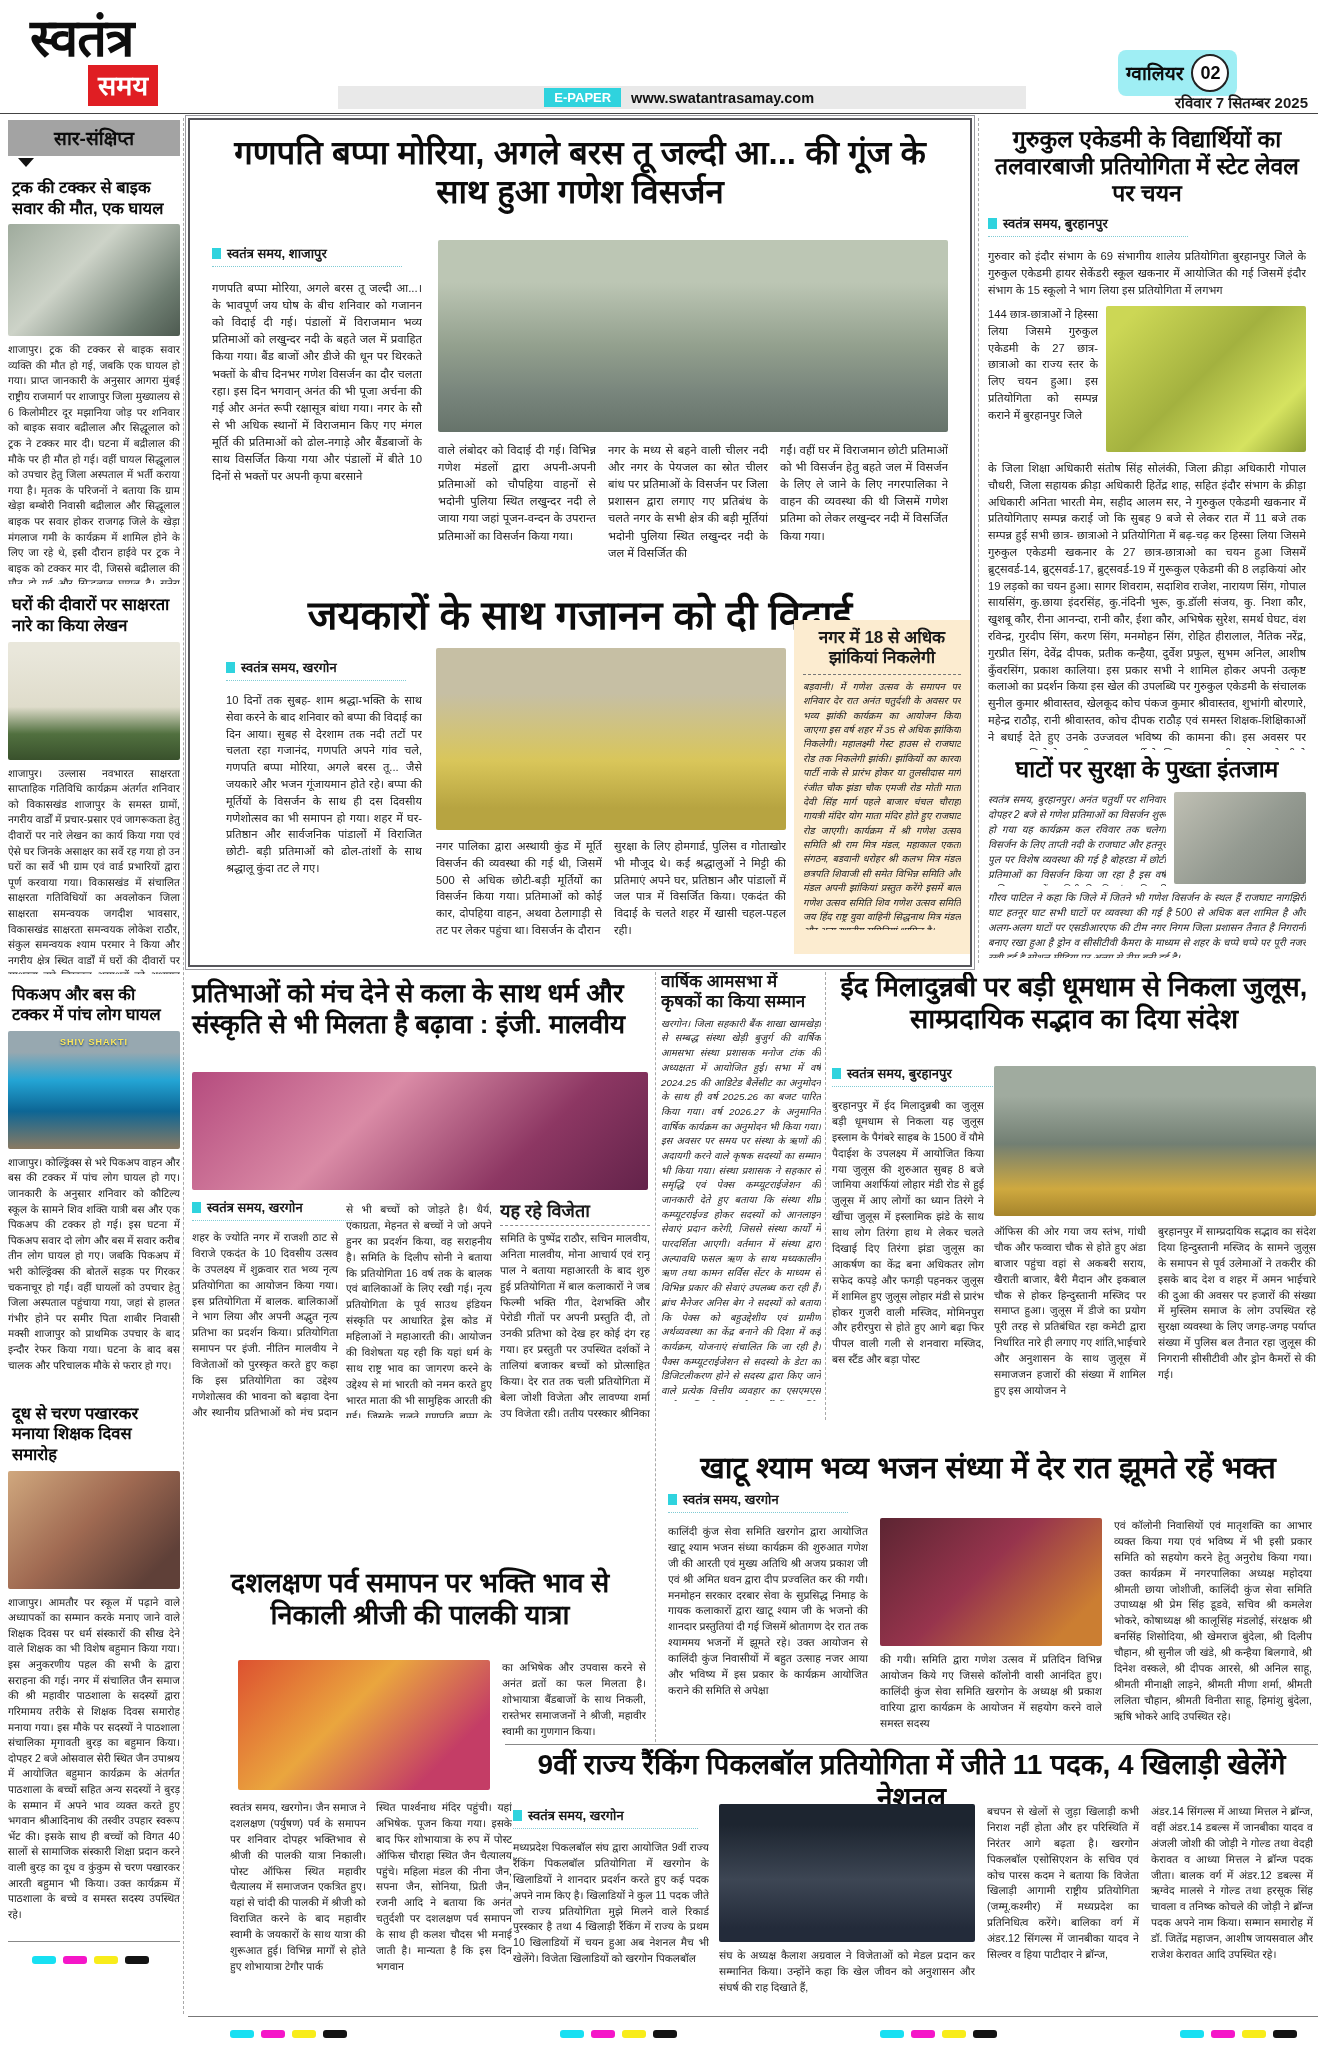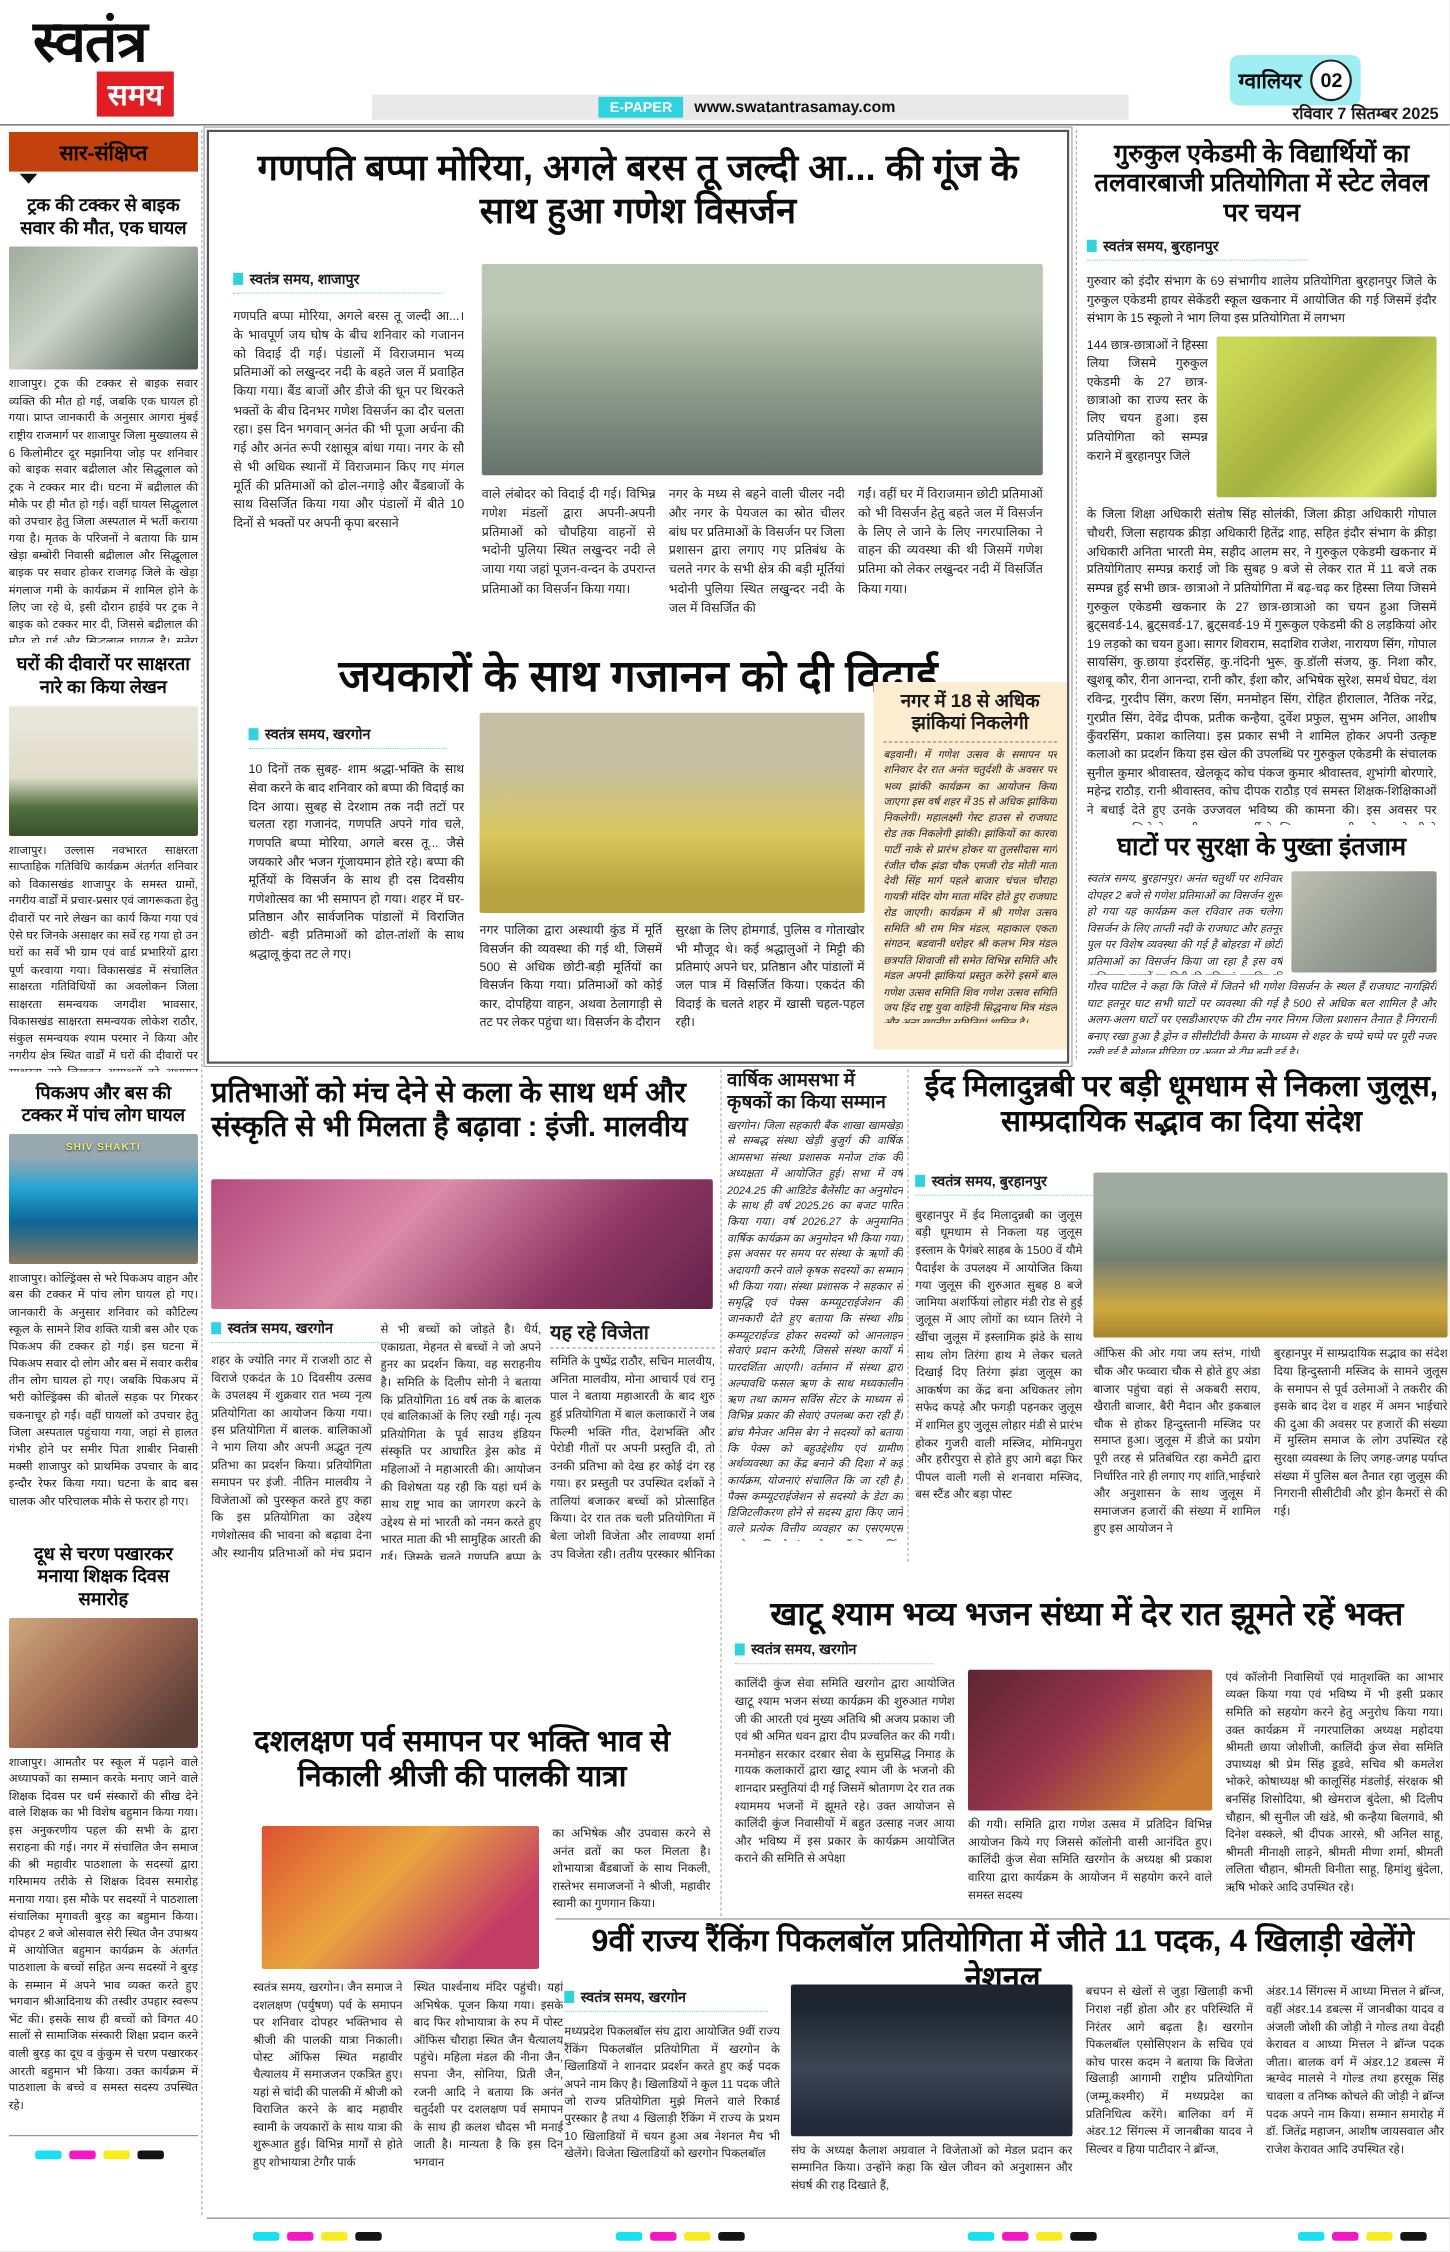--- a/index.html
+++ b/index.html
@@ -39,25 +39,25 @@
   .logo-bottom{background:#e01e23;color:#fff;font-size:27px;font-weight:900;text-align:center;
       padding:1px 10px 3px;display:inline-block;}
   .region{font-size:40px;font-weight:800;color:#343434;letter-spacing:-0.5px;white-space:nowrap;}
   .edition-pill{background:#9feef4;border-radius:8px;display:flex;align-items:center;gap:8px;
       padding:4px 8px;font-weight:800;font-size:19px;color:#0c0c0c;}
   .page-circ{background:#fff;border:2px solid #222;border-radius:50%;width:34px;height:34px;
       display:flex;align-items:center;justify-content:center;font-size:18px;font-weight:800;}
   .epaper-bar{background:#e9e9e9;display:flex;align-items:center;gap:10px;padding:2px 4px;}
   .epaper-chip{background:#2fd3de;color:#ffffff;font-weight:800;font-size:13px;padding:2px 10px;}
   .site{font-size:14.5px;font-weight:700;color:#111;}
-  .side-head{background:#c2410c;color:#0c0c0c;font-weight:800;font-size:19px;text-align:center;
+  .side-head{background:#a3a3a3;color:#0c0c0c;font-weight:800;font-size:19px;text-align:center;
       padding:5px 0;}
   .tri{width:0;height:0;border-left:8px solid transparent;border-right:8px solid transparent;
       border-top:9px solid #111;}
-  .s-hl{font-size:16.5px;font-weight:800;line-height:1.25;color:#0c0c0c;margin:10px 4px 6px;text-align:center;}
+  .s-hl{font-size:16.5px;font-weight:800;line-height:1.25;color:#0c0c0c;margin:10px 4px 6px;}
   .s-bt{font-size:10.4px;line-height:1.5;text-align:justify;}
   .mainbox{border:2px solid #55555a;outline:1px solid #9a9aa0;outline-offset:2px;}
   .cream{background:#fcecd0;padding:8px 9px;}
   .cream-hl{font-size:17px;font-weight:800;text-align:center;line-height:1.2;
       border-bottom:1px dashed #777;padding-bottom:5px;margin-bottom:5px;}
   .boxart-hl{font-size:17px;font-weight:800;line-height:1.2;margin-bottom:4px;}
   .win-hl{font-size:18px;font-weight:800;border-bottom:1px dashed #888;padding-bottom:3px;margin-bottom:5px;}
 </style>
 </head>
 <body>

